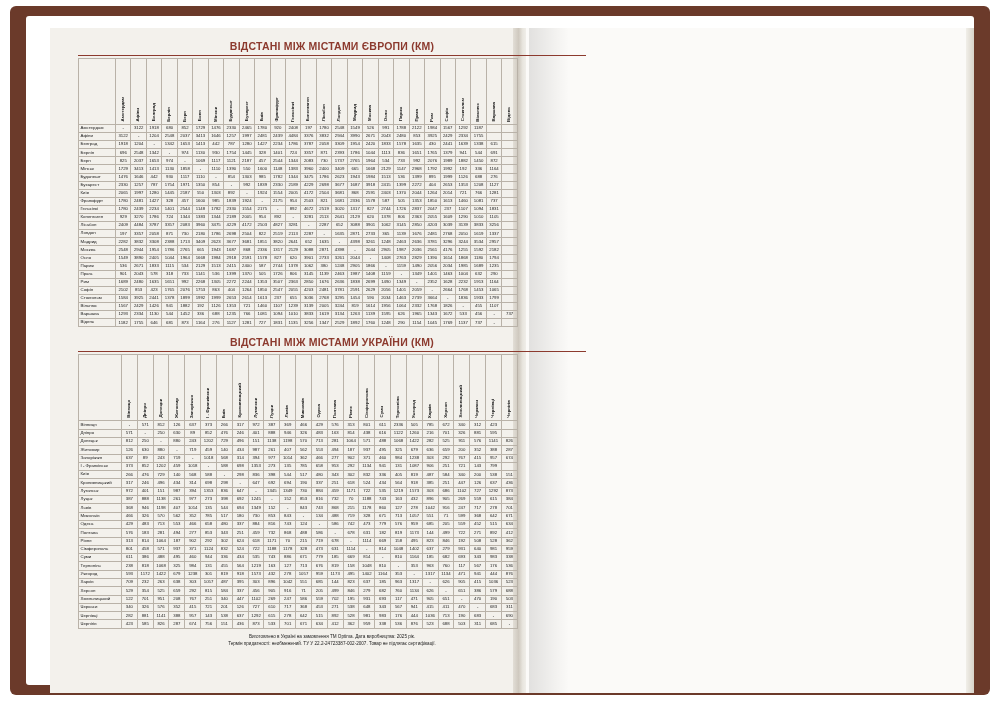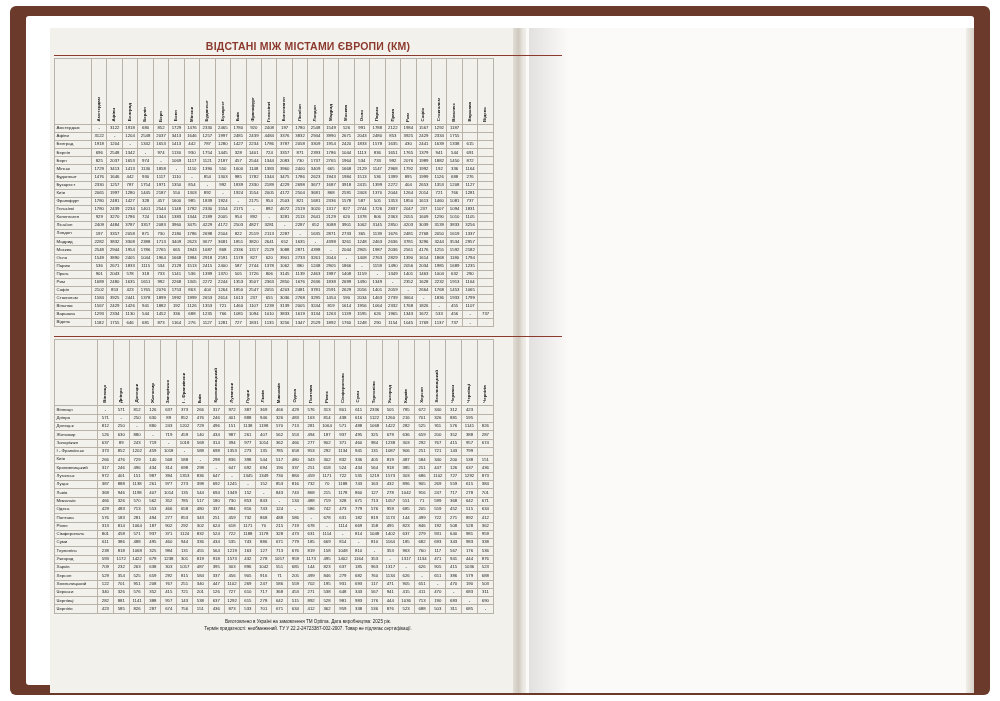--- a/index.html
+++ b/index.html
@@ -11,21 +11,21 @@
   .cover-inner{position:absolute;left:16px;top:10px;width:948px;height:669px;background:#ffffff;border-radius:3px;}
 
   
   .page-left{position:absolute;left:24px;top:12px;width:470px;height:665px;background:#f3f1ec;}
   .page-right{position:absolute;left:500px;top:12px;width:440px;height:665px;background:#fbfaf8;}
   .spine{position:absolute;left:487px;top:12px;width:16px;height:665px;
          background:linear-gradient(to right,#e2ded6 0%, #cfc9bf 35%, #e8e5de 60%, #f7f6f3 100%);}
   .page-right-shadow{position:absolute;left:503px;top:12px;width:40px;height:665px;
          background:linear-gradient(to right, rgba(0,0,0,.10), rgba(0,0,0,0));}
 
-  .content{position:absolute;left:28px;top:24px;width:508px;}
+  .content{position:absolute;left:52px;top:24px;width:508px;}
 
   h2.tbl-title{
     margin:0 0 3px 0;font-size:10.5px;color:#8c3a2e;text-align:center;
     letter-spacing:.2px;font-weight:bold;text-transform:uppercase;
   }
   .rule{height:1px;background:#8c3a2e;margin-bottom:2px;}
 
   table{border-collapse:collapse;font-size:4.3px;color:#1c1c1c;table-layout:fixed;}
   table td,table th{border:.4px solid #b9b2a8;padding:0;text-align:center;line-height:1.05;
     font-family:"Liberation Sans", sans-serif;overflow:hidden;white-space:nowrap;}
@@ -825,20 +825,21 @@
                 <td>1137</td>
                 <td>737</td>
                 <td class="diag">-</td>
                 <td></td>
               </tr>
             </tbody>
         </table>
 
         <div class="gap"></div>
 
+        <h2 class="tbl-title">ВІДСТАНІ МІЖ МІСТАМИ УКРАЇНИ  (км)</h2>
         <div class="rule"></div>
         <table id="ukraine-table">
           <thead>
               <tr>
             <th class="corner"></th>
           <th class="hdr-cell"><span>Вінниця</span></th>
                 <th class="hdr-cell"><span>Дніпро</span></th>
                 <th class="hdr-cell"><span>Донецьк</span></th>
                 <th class="hdr-cell"><span>Житомир</span></th>
                 <th class="hdr-cell"><span>Запоріжжя</span></th>

